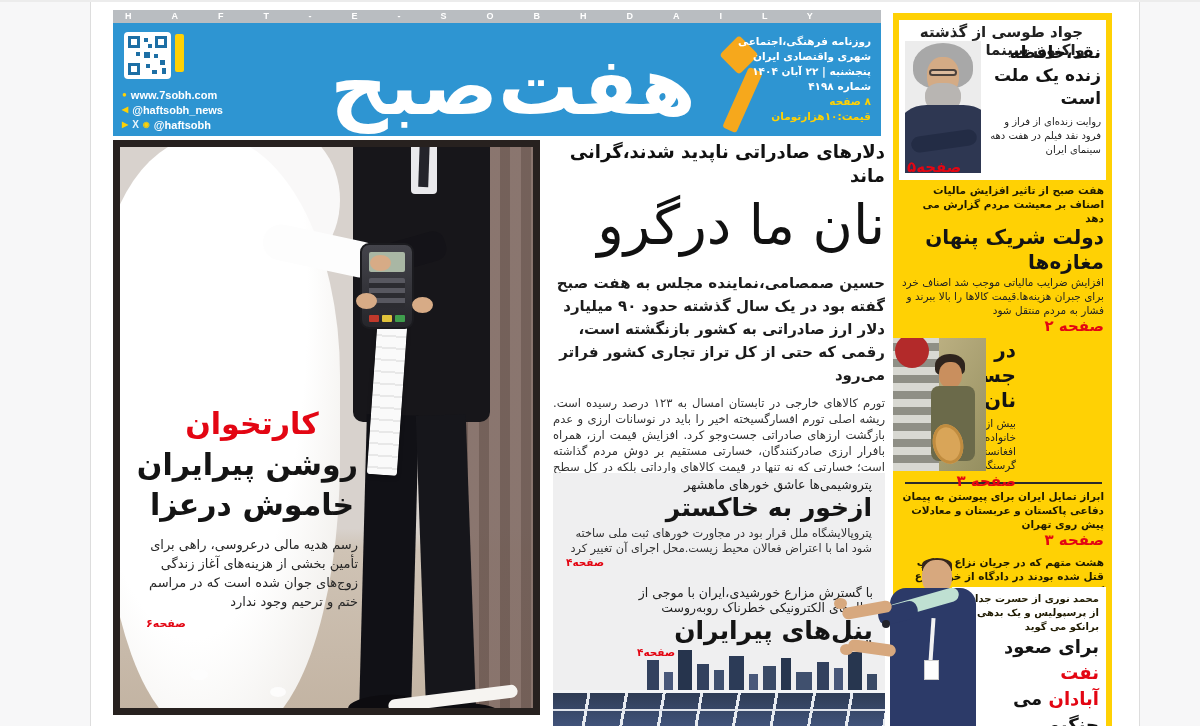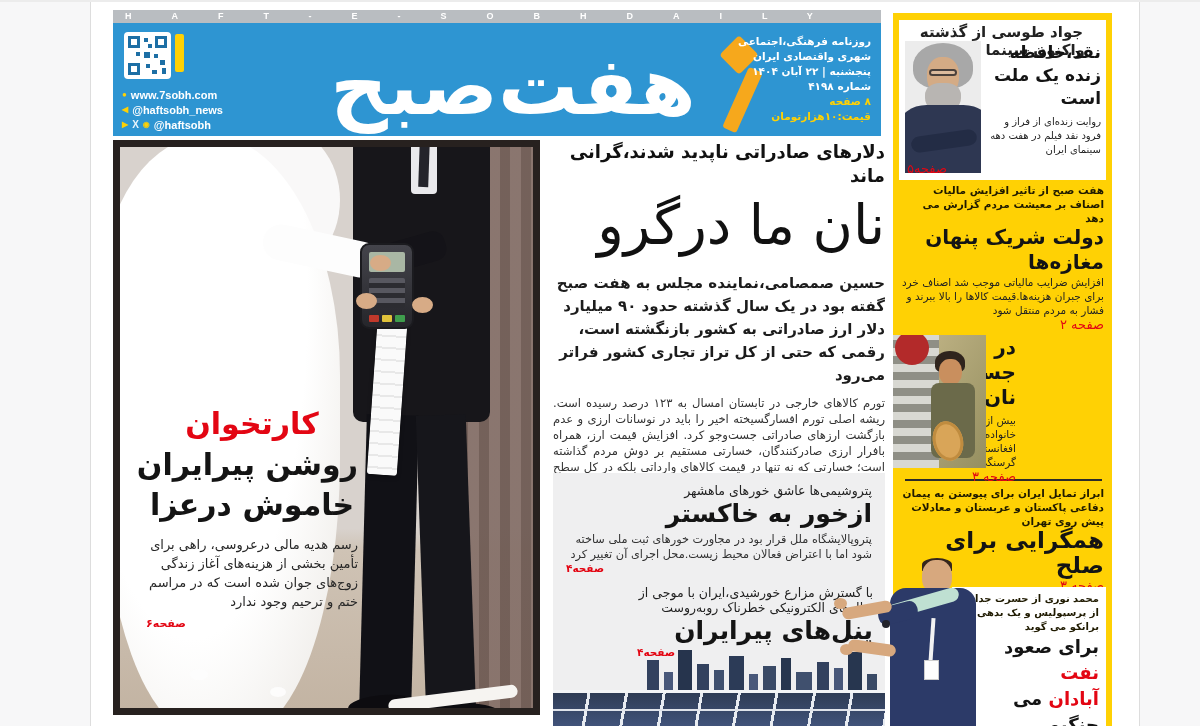--- a/index.html
+++ b/index.html
@@ -81,40 +81,40 @@
 
   
   .center-col { left:553px; top:140px; width:332px; height:586px; direction:rtl; text-align:right; }
   .c-kicker { padding-left:2px; font-size:18px; font-weight:800; color:#111; line-height:24px; }
   .c-h1 { font-size:55px; font-weight:400; color:#111; line-height:66px; margin-top:4px; white-space:nowrap; }
   .c-h2 { font-size:55px; font-weight:900; color:#e30613; line-height:66px; margin-top:4px; white-space:nowrap; }
   .c-lead { margin-top:14px; font-size:15px; font-weight:700; color:#1c1c1c; line-height:23px; }
   .c-body { margin-top:8px; font-size:11.6px; color:#333; line-height:16px; text-align:justify; }
   .c-page { margin-top:3px; text-align:left; color:#e30613; font-size:11px; font-weight:800; }
   .graybox { background:#efeff0; width:332px; }
-  .gb1 { position:absolute; left:0; top:333px; height:124px; padding:10px 13px; }
+  .gb1 { position:absolute; left:0; top:333px; height:124px; padding:4px 13px; }
   .gb-kicker { font-size:12.5px; color:#222; font-weight:500; }
   .gb-head { font-size:25px; font-weight:900; color:#141414; line-height:30px; margin-top:1px; }
   .gb-body { font-size:11.3px; color:#333; line-height:15px; margin-top:3px; }
   .gb-page { color:#e30613; font-size:10.5px; font-weight:800; text-align:left; }
   .gb2 { position:absolute; left:0; top:438px; height:148px; overflow:hidden; }
   .g2text { position:relative; z-index:3; padding:7px 12px 0 0; margin-left:70px; }
   .g2text .gb-page { text-align:left; padding-left:14px; }
   .city { position:absolute; left:0; right:0; bottom:34px; height:48px; display:flex; align-items:flex-end; gap:5px;
           padding:0 8px; z-index:1; }
   .city i { display:block; }
   .panels { position:absolute; left:0; right:0; bottom:0; height:36px; z-index:2;
             background:linear-gradient(#2e3c55,#41537a); border-top:3px solid #f2f4f6; }
   .panels:before { content:""; position:absolute; inset:0;
             background:repeating-linear-gradient(100deg, transparent 0 34px, #e8ecf2 34px 37px); }
   .panels:after { content:""; position:absolute; left:0; right:0; top:16px; height:2px; background:#dfe3ea; }
 
   
   .right-col { left:893px; top:13px; width:219px; height:713px; background:#ffd104; direction:rtl; }
-  .pg { color:#e30613; font-weight:400; font-size:13px; }
+  .pg { color:#e30613; font-weight:700; font-size:15px; }
   .s1box { position:absolute; left:6px; top:7px; width:207px; height:160px; background:#fff; }
   .s1kicker { position:absolute; left:4px; right:6px; top:3px; font-size:15px; font-weight:700; color:#222; text-align:center; }
   .s1photo { position:absolute; left:6px; top:21px; width:76px; height:132px; background:#ececec; overflow:hidden; }
   .hair { position:absolute; left:8px; top:2px; width:60px; height:46px; background:#a8a8a8; border-radius:50% 50% 40% 40%; }
   .face { position:absolute; left:22px; top:16px; width:32px; height:38px; background:#d4ab85; border-radius:45%; }
   .glasses { position:absolute; left:24px; top:28px; width:28px; height:7px; border:2px solid #4a413c; border-radius:4px; background:rgba(255,255,255,.2); }
   .beard { position:absolute; left:20px; top:42px; width:36px; height:30px; background:#b8b5b2; border-radius:40% 40% 50% 50%; }
   .jacket { position:absolute; left:-6px; top:64px; width:92px; height:70px; background:#2e3752; border-radius:30% 30% 0 0; }
   .armsx { position:absolute; left:6px; top:92px; width:66px; height:16px; background:#232c45; border-radius:8px; transform:rotate(-8deg); }
   .s1text { position:absolute; right:5px; top:21px; width:116px; text-align:right; }
@@ -335,21 +335,20 @@
         <div class="hB">در جست‌وجوی نان</div>
         <div class="bT" style="margin-top:3px">بیش از ۹۰ درصد خانواده‌های بازگشته افغانستانی زیر بار بدهی و گرسنگی‌اند</div>
         <div class="pg">صفحه ۳</div>
       </div>
     </div>
 
     <div class="sep"></div>
 
     <div class="sec" style="margin-top:5px">
       <div class="k">ابراز تمایل ایران برای پیوستن به پیمان دفاعی پاکستان و عربستان و معادلات پیش روی تهران</div>
-      <div class="hB" style="font-size:23px">همگرایی برای صلح</div>
       <div class="pg">صفحه ۳</div>
     </div>
 
     <div class="sec" style="margin-top:6px">
       <div class="k">هشت متهم که در جریان نزاع مرتکب قتل شده بودند در دادگاه از خود دفاع کردند</div>
       <div class="hB" style="line-height:27px">از پایکوبی شبانه در عروسی تاجنایت مسلحانه</div>
       <div class="pg">صفحه ۷</div>
     </div>
 
     <div class="s6box">

